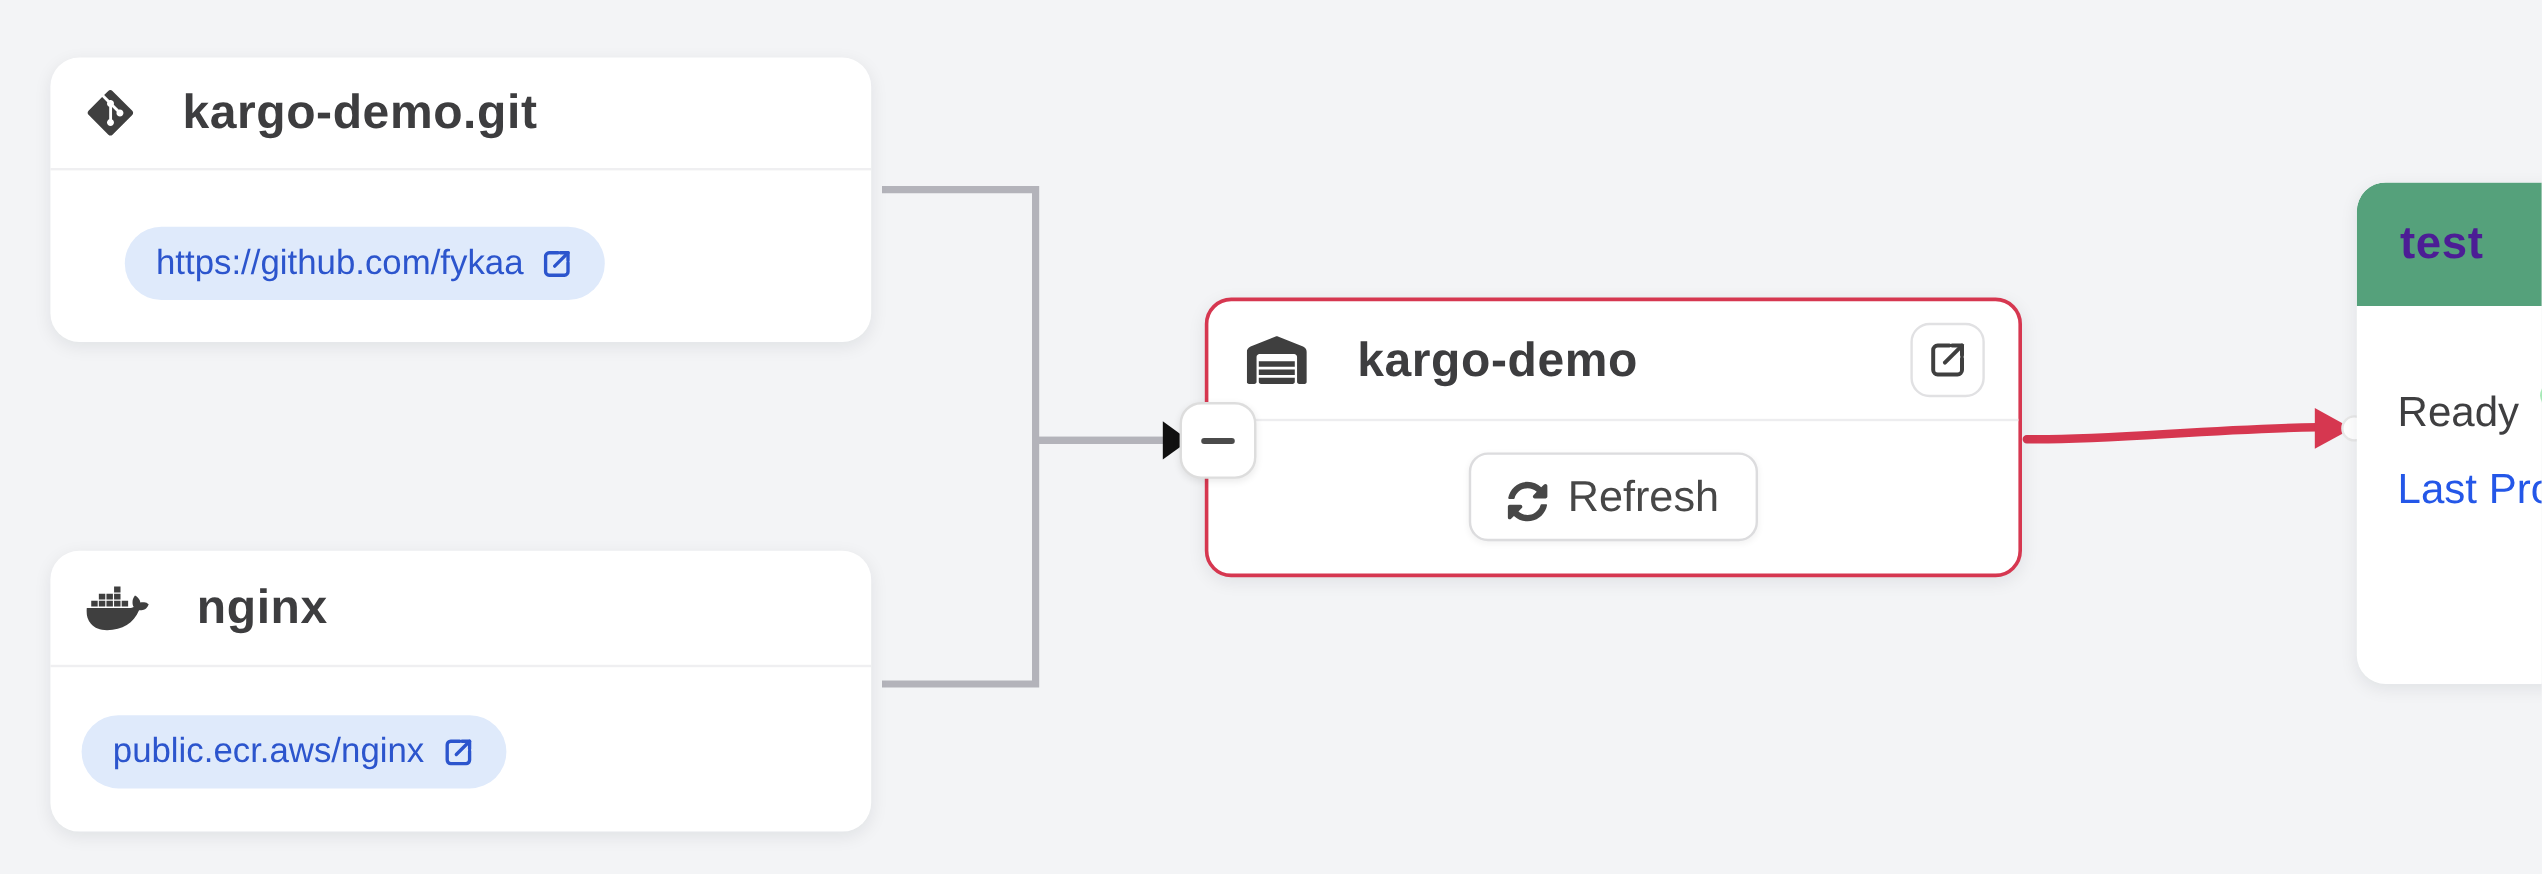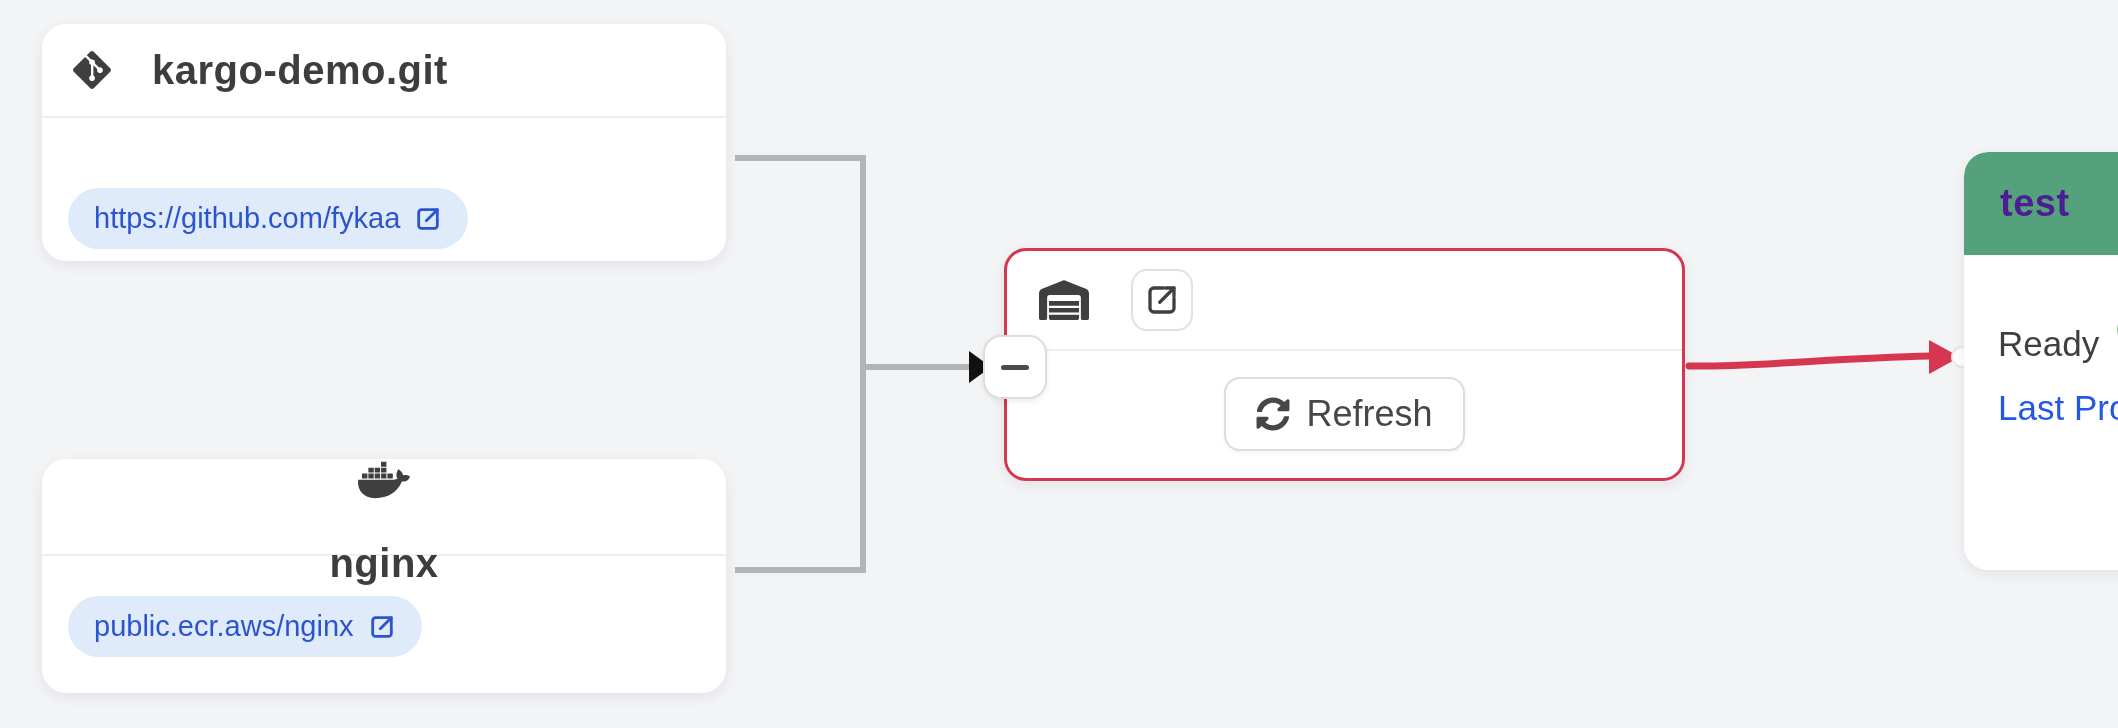--- a/index.html
+++ b/index.html
@@ -25,21 +25,21 @@
   
   .wh-node { left:1004px; top:248px; width:681px; height:233px;
              border:3px solid #d63750; border-radius:22px; }
   .wh-head { height:100px; display:flex; align-items:center; gap:42px;
              padding:0 28px 0 32px; border-bottom:2px solid #ededef; }
   .wh-title { font-size:40px; font-weight:700; color:#3d3d3f; letter-spacing:.5px; flex:1; }
   .icon-btn { width:62px; height:62px; border:2px solid #e1e1e3; border-radius:16px;
               background:#fff; display:flex; align-items:center; justify-content:center;
               cursor:pointer; }
   .wh-body { height:125px; display:flex; align-items:center; justify-content:center; }
-  .refresh-btn { display:flex; align-items:center; gap:16px; background:#fff;
+  .refresh-btn { display:flex; align-items:flex-end; gap:16px; background:#fff;
                  border:2px solid #dcdcde; border-radius:16px; padding:14px 30px;
                  font-size:36px; font-weight:500; color:#474747; cursor:pointer;
                  box-shadow:0 2px 5px rgba(0,0,0,.05); }
   .collapse-badge { position:absolute; left:-24px; top:84px; width:64px; height:64px;
                     background:#fff; border:2px solid #ddd; border-radius:18px;
                     box-shadow:0 2px 6px rgba(0,0,0,.08); display:flex;
                     align-items:center; justify-content:center; cursor:pointer; z-index:3; }
   .minus-bar { width:28px; height:5px; border-radius:3px; background:#4b4b4b; }
 
   
@@ -60,43 +60,43 @@
 
   <svg class="edges" width="2118" height="728" viewBox="0 0 2118 728">
     <path d="M735 158 H863 V367 H969" fill="none" stroke="#b3b3ba" stroke-width="6"></path>
     <path d="M735 570 H863 V367 H969" fill="none" stroke="#b3b3ba" stroke-width="6"></path>
     <polygon points="969,351 991,367 969,383" fill="#111111"></polygon>
     <path d="M1689 366 C1760 367 1830 358 1931 356" fill="none" stroke="#d63750" stroke-width="7" stroke-linecap="round"></path>
     <polygon points="1929,340 1960,357 1929,374" fill="#d63750"></polygon>
     <circle cx="1962" cy="357" r="10" fill="#ffffff" stroke="#e8e8e8" stroke-width="2"></circle>
   </svg>
 
-  <div class="card repo-card" style="left:42px; top:24px; height:237px;">
+  <div class="card repo-card" style="left:42px; top:48px; height:237px;">
     <div class="repo-head divider-line" style="height:94px;">
       <span style="display:flex;">
         <svg width="40" height="40" viewBox="0 0 97 97" fill="#3f3f3f">
           <path d="M92.71 44.408 52.591 4.291c-2.31-2.311-6.057-2.311-8.369 0l-8.33 8.332L46.458 23.19c2.456-.83 5.272-.273 7.229 1.685 1.969 1.97 2.521 4.81 1.67 7.275l10.185 10.185c2.465-.85 5.307-.3 7.275 1.671 2.75 2.75 2.75 7.206 0 9.958-2.752 2.751-7.208 2.751-9.961 0-2.068-2.07-2.58-5.11-1.531-7.658l-9.5-9.499v24.997c.67.332 1.303.774 1.861 1.332 2.75 2.75 2.75 7.206 0 9.959-2.75 2.749-7.209 2.749-9.957 0-2.75-2.754-2.75-7.21 0-9.959.68-.679 1.467-1.193 2.307-1.537V36.369c-.84-.344-1.625-.853-2.307-1.537-2.083-2.082-2.584-5.14-1.516-7.698L31.798 16.715 4.288 44.222c-2.311 2.313-2.311 6.06 0 8.371l40.121 40.118c2.31 2.311 6.056 2.311 8.369 0l39.932-39.933c2.31-2.31 2.31-6.06 0-8.37"></path>
         </svg>
       </span>
       <span class="repo-title">kargo-demo.git</span>
     </div>
-    <div style="padding-top:70px;">
+    <div style="padding-top:47px;margin-left:36px;">
       <span class="pill">
         <span>https://github.com/fykaa</span>
         <svg width="28" height="28" viewBox="0 0 24 24" fill="none" stroke="#2c55cd" stroke-width="2.4" stroke-linecap="round" stroke-linejoin="round">
           <path d="M13 4H6.5A2.5 2.5 0 0 0 4 6.5v11A2.5 2.5 0 0 0 6.5 20h11a2.5 2.5 0 0 0 2.5-2.5V11"></path>
           <path d="M10.5 13.5 20 4"></path>
             <path d="M14.5 4H20v5.5"></path>
         </svg>
       </span>
     </div>
   </div>
 
   <div class="card repo-card" style="left:42px; top:459px; height:234px;">
-    <div class="repo-head divider-line" style="height:97px;flex-direction:column;">
+    <div class="repo-head divider-line" style="height:97px;">
       <span style="display:flex;">
         <svg width="52" height="42" viewBox="0 0 640 512" fill="#3f3f3f">
           <path d="M349.9 236.3h-66.1v-59.4h66.1v59.4zm0-204.3h-66.1v60.7h66.1V32zm78.2 144.8H362v59.4h66.1v-59.4zm-156.3-72.1h-66.1v60.1h66.1v-60.1zm78.1 0h-66.1v60.1h66.1v-60.1zm276.8 100c-14.4-9.7-47.6-13.2-73.1-8.4-3.3-24-16.7-44.9-41.1-63.7l-14-9.3-9.3 14c-18.4 27.8-23.4 73.6-3.7 103.8-8.7 4.7-25.8 11.1-48.4 10.7H2.4c-8.7 50.8 5.8 116.8 44 162.1 37.1 43.9 92.7 66.2 165.4 66.2 157.4 0 273.9-72.5 328.4-204.2 21.4.4 67.6.1 91.3-45.2 1.5-2.5 6.6-13.2 8.5-17.1l-13.3-8.9zm-511.1-27.9h-66v59.4h66.1v-59.4zm78.1 0h-66.1v59.4h66.1v-59.4zm78.1 0h-66.1v59.4h66.1v-59.4zm-78.1-72.1h-66.1v60.1h66.1v-60.1z"></path>
         </svg>
       </span>
       <span class="repo-title">nginx</span>
     </div>
     <div style="padding-top:40px;">
       <span class="pill">
         <span>public.ecr.aws/nginx</span>
@@ -109,20 +109,21 @@
     </div>
   </div>
 
   <div class="card wh-node">
     <div class="wh-head">
       <span style="display:flex;">
         <svg width="50" height="44" viewBox="0 0 640 512" fill="#3f3f3f">
           <path d="M0 488V171.3c0-26.2 15.9-49.7 40.2-59.4L308.1 4.8c7.6-3.1 16.1-3.1 23.8 0l267.9 107.1c24.3 9.7 40.2 33.3 40.2 59.4V488c0 13.3-10.7 24-24 24h-56c-13.3 0-24-10.7-24-24V224c0-17.7-14.3-32-32-32H136c-17.7 0-32 14.3-32 32v264c0 13.3-10.7 24-24 24H24c-13.3 0-24-10.7-24-24zm488 24H152c-13.3 0-24-10.7-24-24v-42h384v42c0 13.3-10.7 24-24 24zM128 416h384v-58H128v58zm0-88h384v-58H128v58z"></path>
         </svg>
       </span>
+      <span class="wh-title">kargo-demo</span>
       <span class="icon-btn">
         <svg width="36" height="36" viewBox="0 0 24 24" fill="none" stroke="#3f3f3f" stroke-width="2.2" stroke-linecap="round" stroke-linejoin="round">
           <path d="M13 4H6.5A2.5 2.5 0 0 0 4 6.5v11A2.5 2.5 0 0 0 6.5 20h11a2.5 2.5 0 0 0 2.5-2.5V11"></path>
           <path d="M10.5 13.5 20 4"></path>
             <path d="M14.5 4H20v5.5"></path>
         </svg>
       </span>
     </div>
     <div class="wh-body">
       <button class="refresh-btn">

